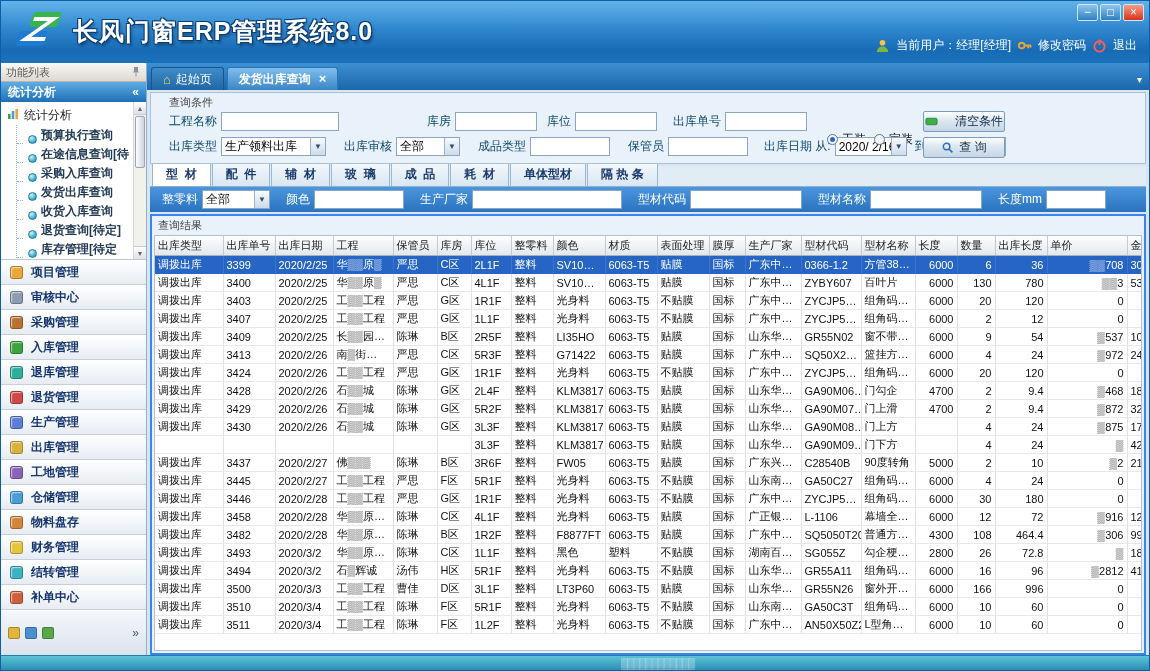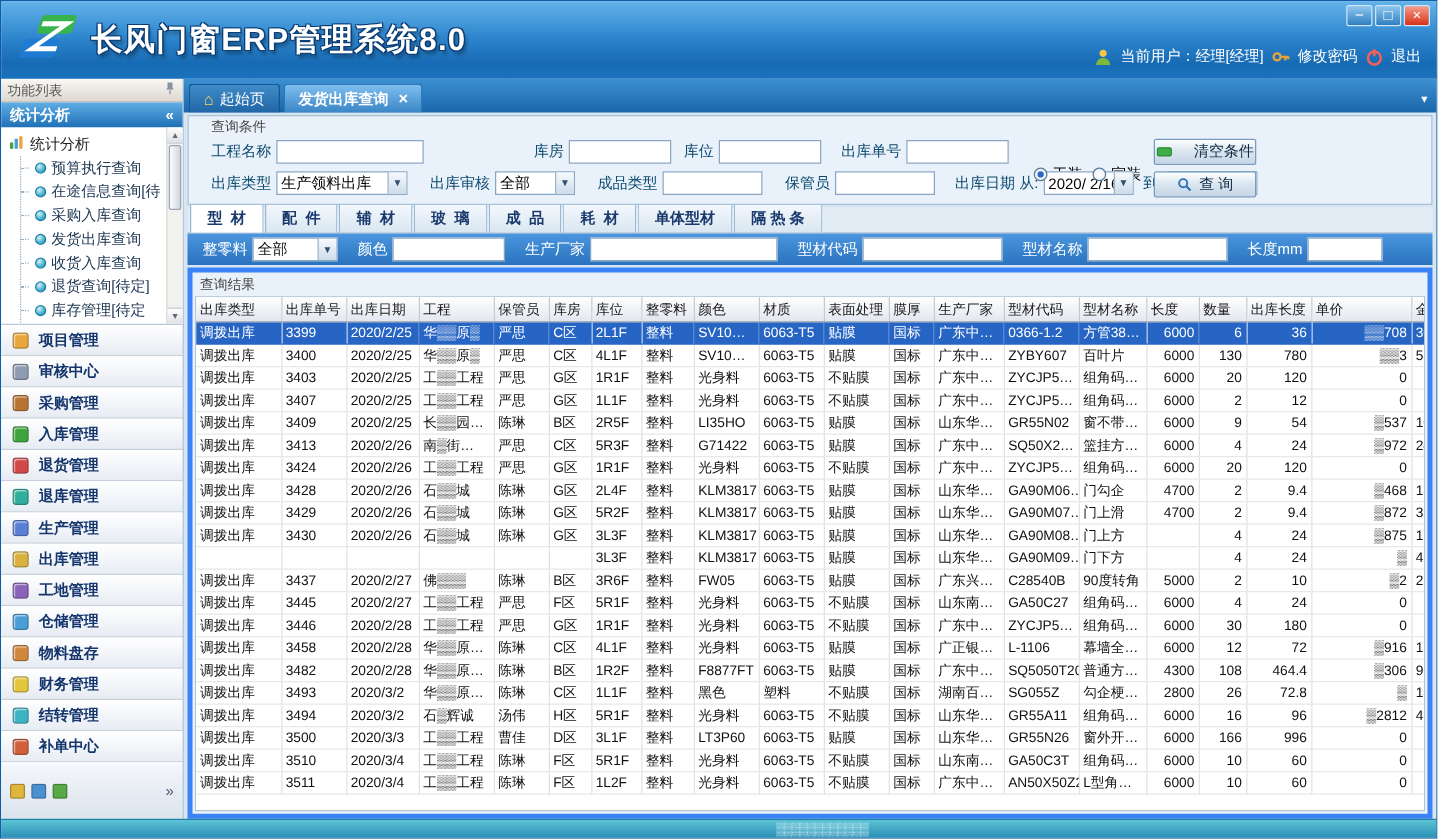--- a/index.html
+++ b/index.html
@@ -24,21 +24,21 @@
 
   
   .sidebar{width:146px;flex:none;display:flex;flex-direction:column;background:#f2f6fa;border-right:1px solid #8fb0cc;}
   .func-header{height:19px;flex:none;background:linear-gradient(#faf8f4,#ddd8d0);border-bottom:1px solid #b8b4ac;color:#5a5a5a;font-size:11px;display:flex;align-items:center;padding:0 5px;gap:4px;}
   .func-header .spacer{flex:1;}
   .section-header{height:20px;flex:none;background:linear-gradient(#5fade4,#1f6fb6);color:#fff;font-weight:bold;font-size:12px;display:flex;align-items:center;padding:0 7px;}
   .section-header .spacer{flex:1;}
   .tree{height:158px;flex:none;background:#fff;position:relative;overflow:hidden;border-bottom:1px solid #b8c8d8;padding:3px 15px 2px 6px;}
   .tree-root{display:flex;align-items:center;gap:5px;height:20px;color:#222;}
   .tree-kids{margin-left:9px;border-left:1px dotted #9ab0c4;}
-  .tree-item{display:flex;align-items:center;gap:4px;height:19px;padding-left:8px;color:#223a55;position:relative;white-space:nowrap;cursor:default;}
+  .tree-item{display:flex;align-items:flex-end;gap:4px;height:19px;padding-left:8px;color:#223a55;position:relative;white-space:nowrap;cursor:default;font-weight:bold;}
   .tree-item::before{content:"";width:6px;border-top:1px dotted #9ab0c4;margin-left:-8px;margin-right:1px;}
   .tree-bullet{width:9px;height:9px;flex:none;border-radius:50%;background:radial-gradient(circle at 35% 30%,#d2f2f8,#31a6c6 70%);border:1px solid #1d7fa2;}
   .tree-label{overflow:hidden;}
   .tree-scroll{position:absolute;right:0;top:0;bottom:0;width:13px;background:#f1f1ee;border-left:1px solid #d8d8d2;}
   .tsb-btn{height:13px;font-size:7px;color:#667;display:flex;align-items:center;justify-content:center;background:linear-gradient(#fdfdfd,#dde1e8);border-bottom:1px solid #c8ccd2;}
   .tsb-btn.down{position:absolute;bottom:0;left:0;right:0;border-top:1px solid #c8ccd2;border-bottom:none;}
   .tsb-thumb{position:absolute;top:14px;left:1px;right:1px;height:52px;background:linear-gradient(90deg,#fdfdfd,#cfd5dd);border:1px solid #9aa4b2;border-radius:2px;}
   .accordion{flex:none;}
   .acc-item{height:25px;display:flex;align-items:center;gap:8px;padding:0 9px;background:linear-gradient(#ffffff,#e7ecf3);border-bottom:1px solid #c6cfda;color:#15356d;font-weight:bold;font-size:12px;cursor:default;}
   .acc-icon{width:13px;height:13px;border-radius:3px;flex:none;border:1px solid rgba(0,0,0,.25);box-shadow:inset 1px 1px 1px rgba(255,255,255,.6);}
@@ -76,21 +76,21 @@
   
   .mat-tabs{height:21px;flex:none;margin:0 3px;display:flex;align-items:flex-end;background:#e2ecf5;border-bottom:1px solid #8fb0cc;padding:0 2px;}
   .mat-tab{height:20px;padding:12px 13px;display:flex;align-items:center;border:1px solid #9ab8d4;border-bottom:none;background:linear-gradient(#f5f9fd,#d9e6f1);margin-right:1px;color:#1a3a6e;font-weight:bold;font-size:12px;border-radius:2px 2px 0 0;white-space:pre;cursor:default;}
   .mat-tab.active{background:#fff;}
 
   
   .filter-bar{height:25px;flex:none;margin:0 3px;background:linear-gradient(#4b96de,#2a72be);display:flex;align-items:center;padding:0 12px;color:#fff;white-space:nowrap;}
   .filter-bar .q-label{color:#fff;}
 
   
-  .results-group{flex:1;margin:2px 3px 0;border:4px solid #3b82f6;background:#e9f1fa;display:flex;flex-direction:column;min-height:0;padding:1px 2px 2px;}
+  .results-group{flex:1;margin:2px 3px 0;border:2px solid #3b82f6;background:#e9f1fa;display:flex;flex-direction:column;min-height:0;padding:1px 2px 2px;}
   .results-title{font-size:11px;color:#444;padding:1px 4px 2px;}
   .table-scroll{flex:1;min-height:0;overflow-x:scroll;overflow-y:hidden;background:#fff;border:1px solid #b0c2d4;}
   table{border-collapse:collapse;table-layout:fixed;width:1032px;font-size:11px;}
   th{background:linear-gradient(#fefefe,#e3e7ee);border-right:1px solid #c4cad2;border-bottom:1px solid #a8b0ba;padding:2px 3px;text-align:left;font-weight:normal;color:#1a1a1a;white-space:nowrap;overflow:hidden;height:19px;cursor:default;}
   td{border-right:1px solid #e2e2e2;border-bottom:1px solid #e8e8e8;padding:0 3px;white-space:nowrap;overflow:hidden;height:18px;color:#111;cursor:default;}
   td.num{text-align:right;}
   tr.selected td{background:#2765c5;color:#fff;border-right-color:#3a74cf;border-bottom-color:#2765c5;}
 
   
   .statusbar{height:15px;flex:none;background:linear-gradient(#5cc3d6,#2b8fb4);display:flex;align-items:center;border-top:1px solid #1f7fa4;}
@@ -220,26 +220,26 @@
           </div>
           <div class="acc-item">
             <span class="acc-icon" style="background: rgb(184, 115, 51);"></span>
             <span>采购管理</span>
           </div>
           <div class="acc-item">
             <span class="acc-icon" style="background: rgb(61, 163, 61);"></span>
             <span>入库管理</span>
           </div>
           <div class="acc-item">
+            <span class="acc-icon" style="background: rgb(47, 174, 155);"></span>
+            <span>退库管理</span>
+          </div>
+          <div class="acc-item">
             <span class="acc-icon" style="background: rgb(208, 72, 72);"></span>
             <span>退货管理</span>
-          </div>
-          <div class="acc-item">
-            <span class="acc-icon" style="background: rgb(47, 174, 155);"></span>
-            <span>退库管理</span>
           </div>
           <div class="acc-item">
             <span class="acc-icon" style="background: rgb(91, 127, 212);"></span>
             <span>生产管理</span>
           </div>
           <div class="acc-item">
             <span class="acc-icon" style="background: rgb(216, 178, 60);"></span>
             <span>出库管理</span>
           </div>
           <div class="acc-item">

